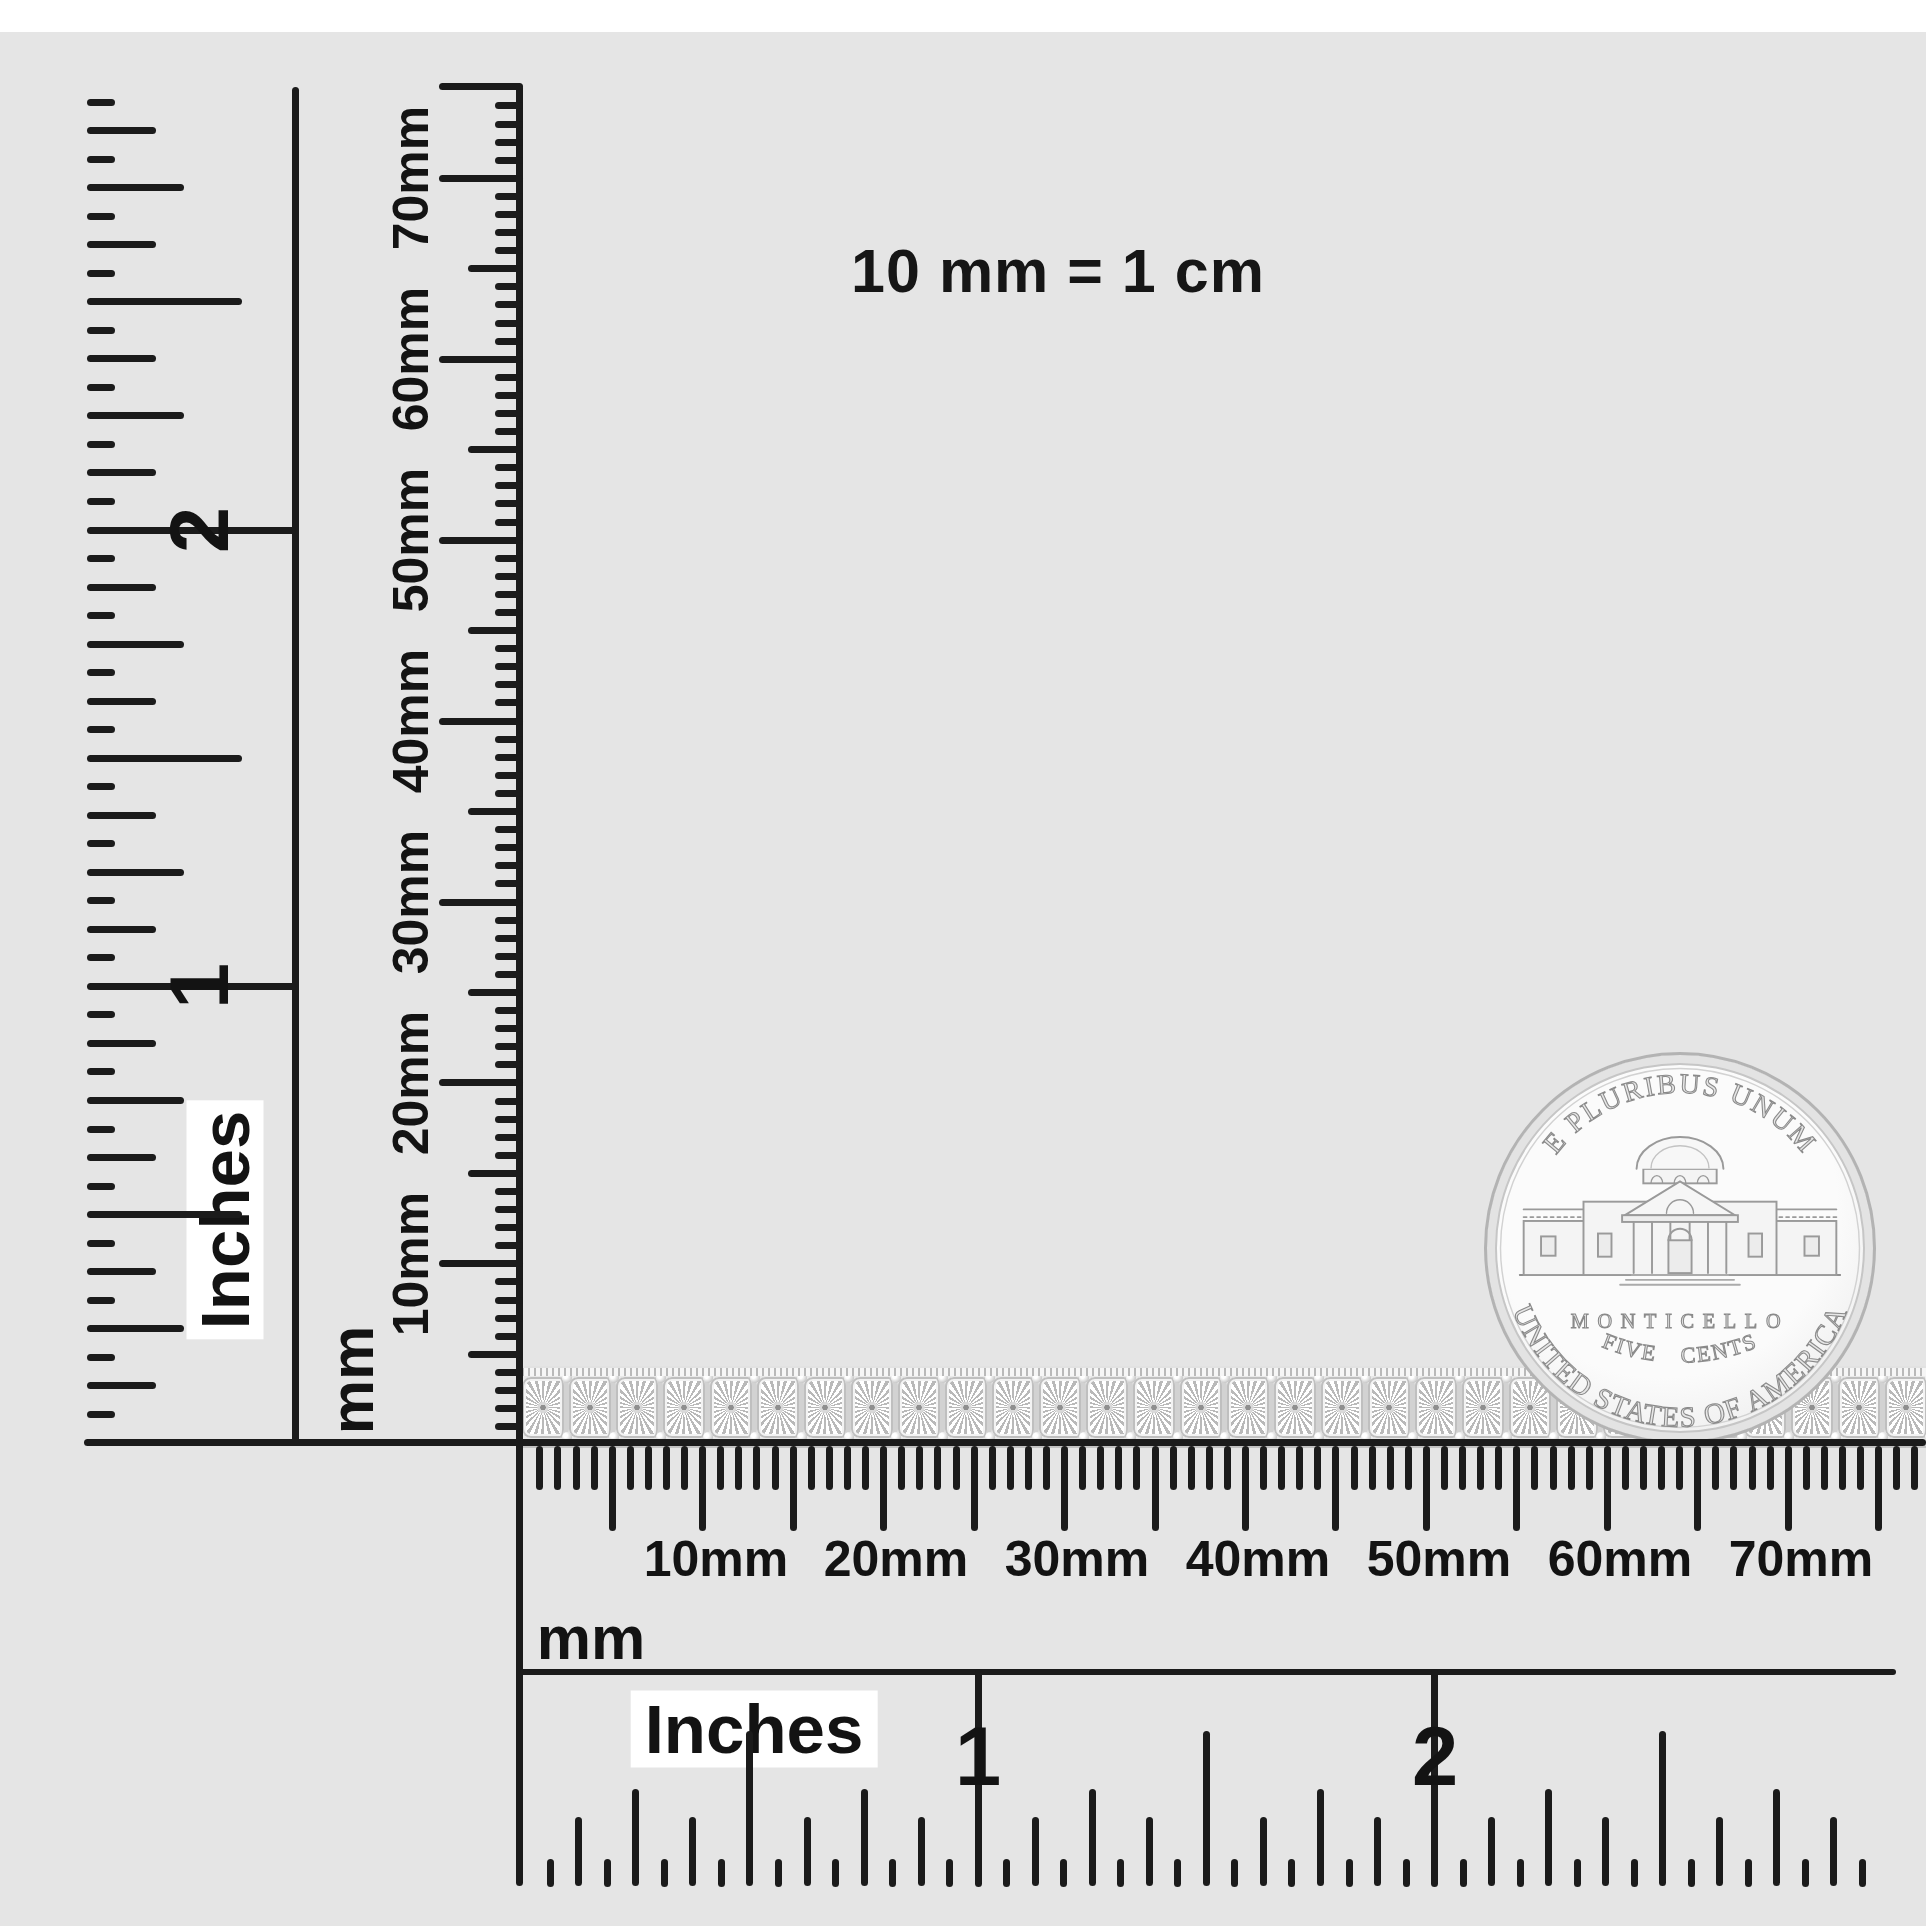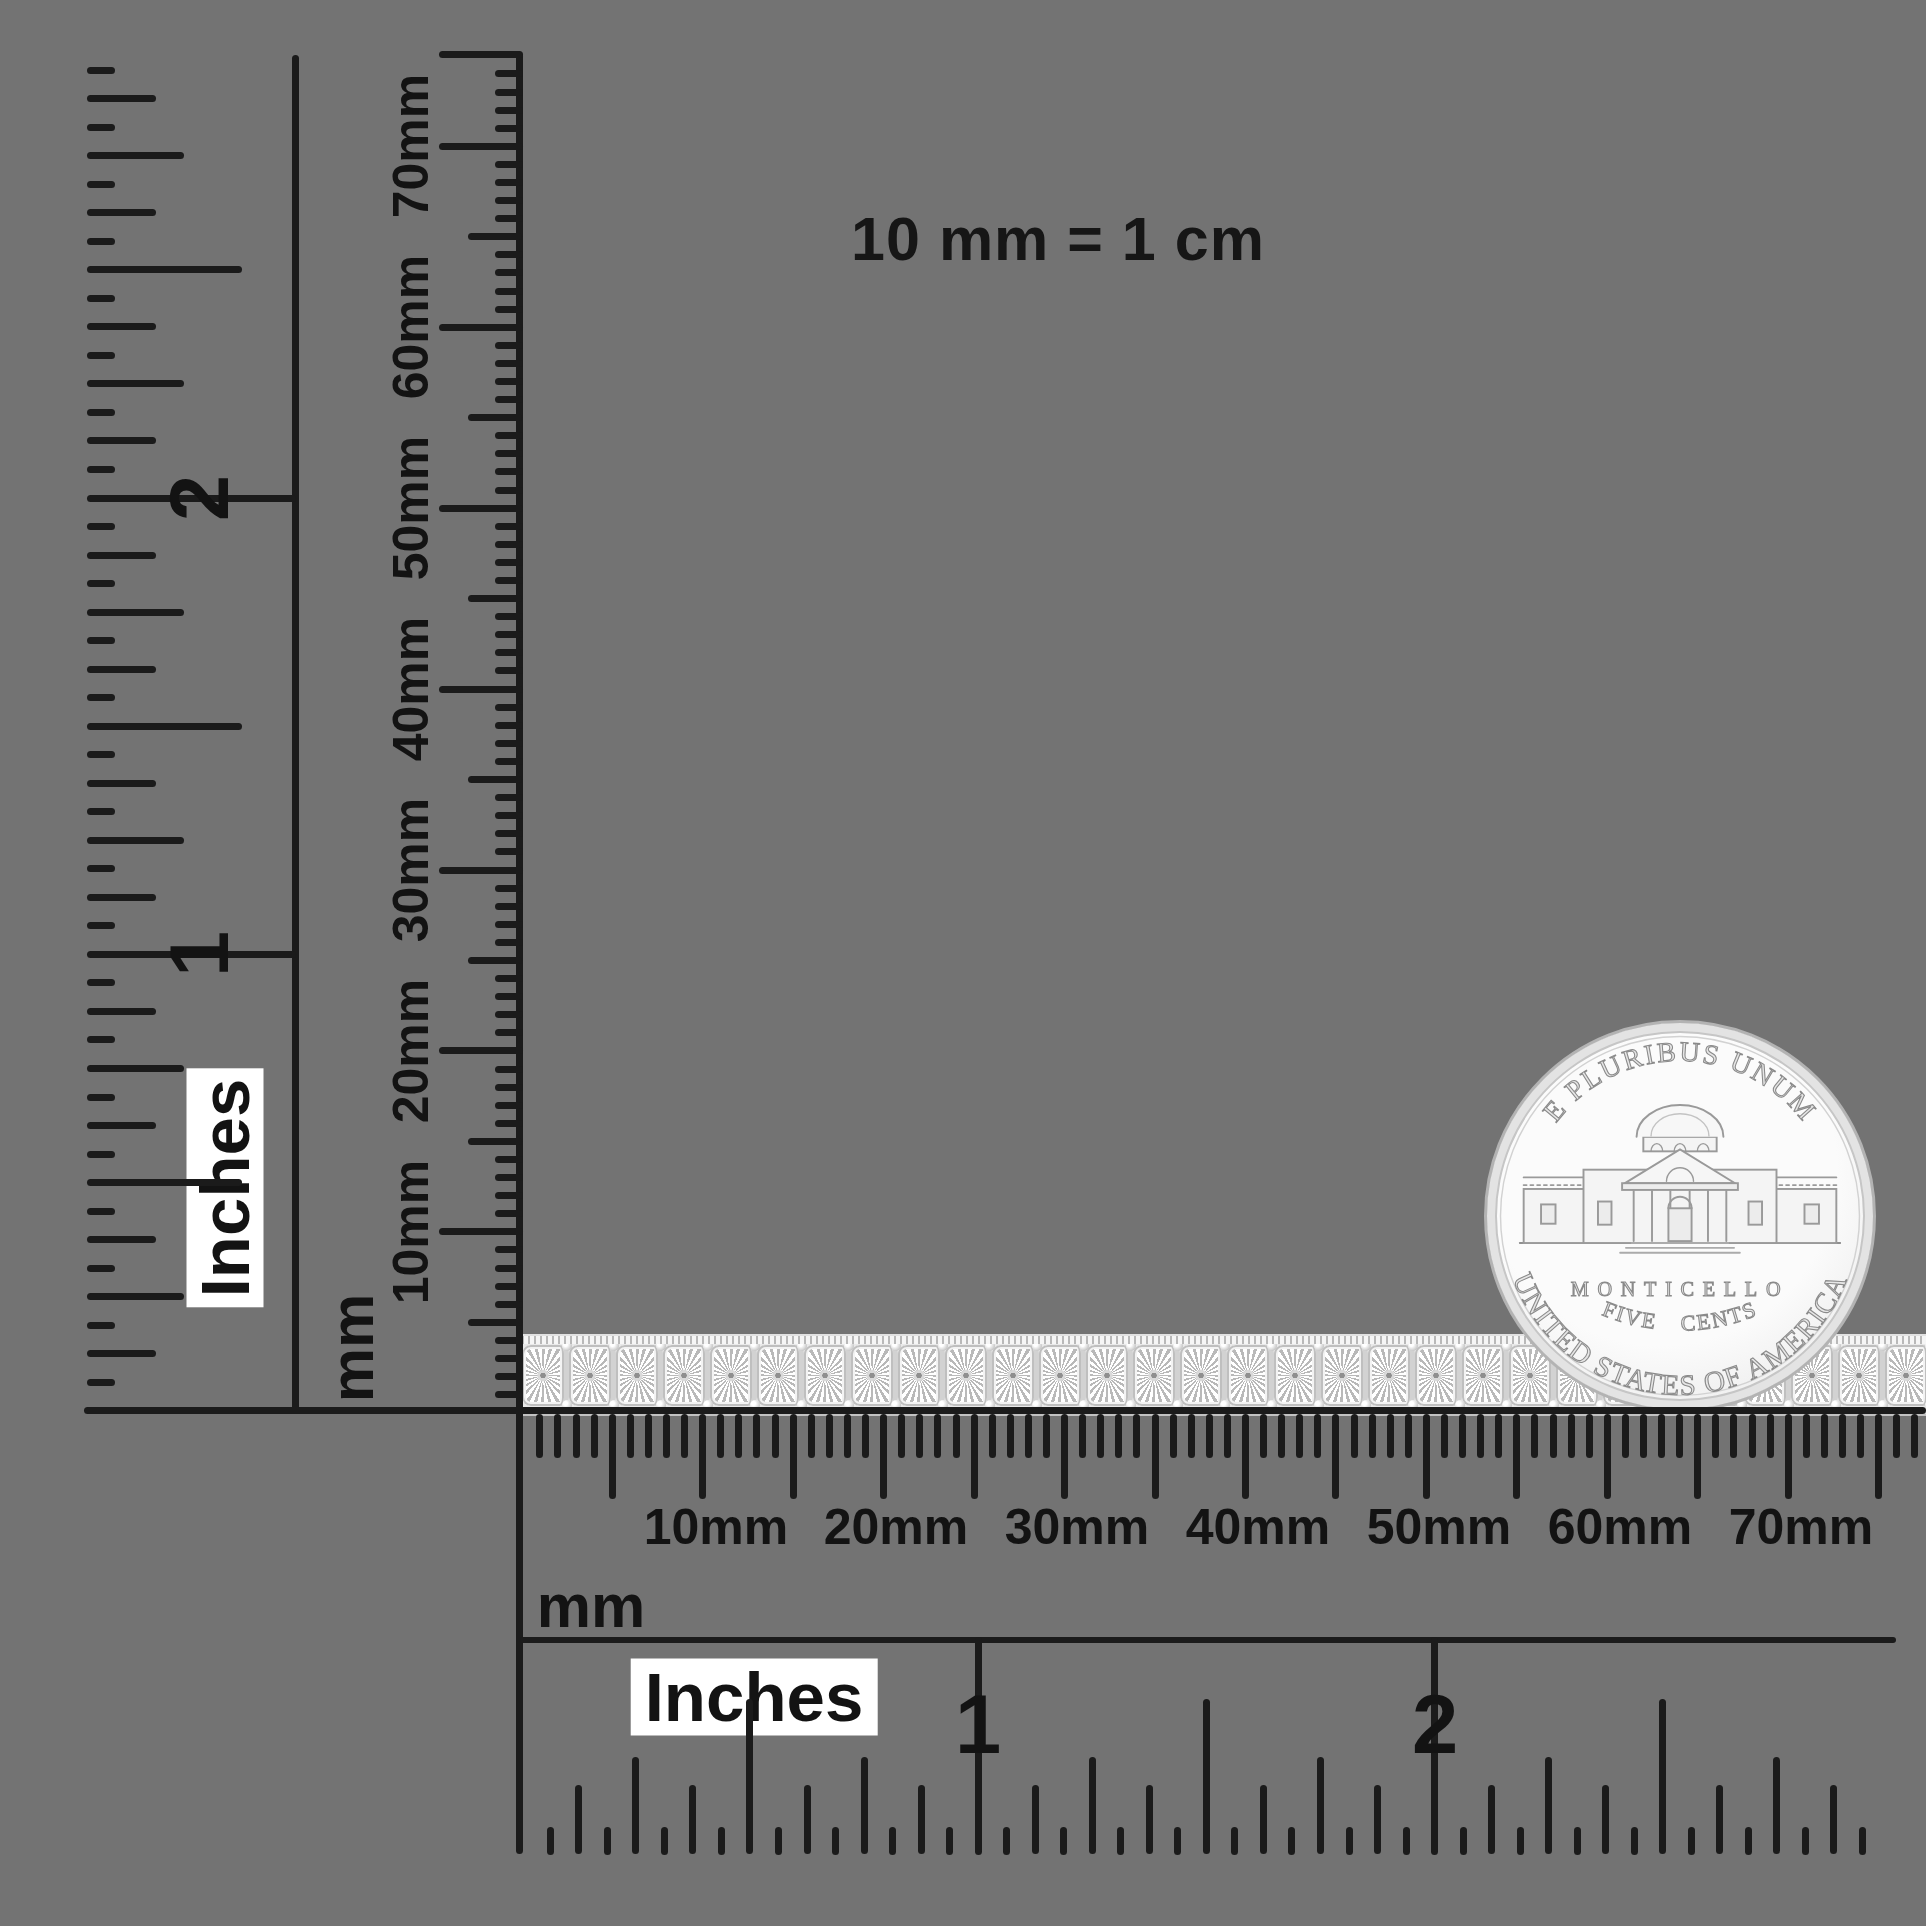--- a/index.html
+++ b/index.html
@@ -1,18 +1,18 @@
 <!DOCTYPE html>
 <html><head>
 <meta charset="utf-8">
 <style>
   html,body{margin:0;padding:0;background:#fff;}
   body{width:1927px;height:1927px;overflow:hidden;position:relative;
        font-family:"Liberation Sans",sans-serif;}
-  #scene{position:absolute;inset:0;background:#737373;}
+  #scene{position:absolute;inset:0;background:#e5e5e5;margin-top:32px;}
 
   
   .title{position:absolute;transform:translate(-50%,-50%);font-size:61px;font-weight:700;
          letter-spacing:1px;color:#161616;white-space:nowrap;}
 
   
   #ruler-layer{position:absolute;inset:0;z-index:30;pointer-events:none;}
   .tick,.rline{position:absolute;background:#1b1b1b;border-radius:3.5px;}
   .rlabel{position:absolute;color:#131313;font-weight:700;white-space:nowrap;
           transform:translate(-50%,-50%);line-height:1;}

